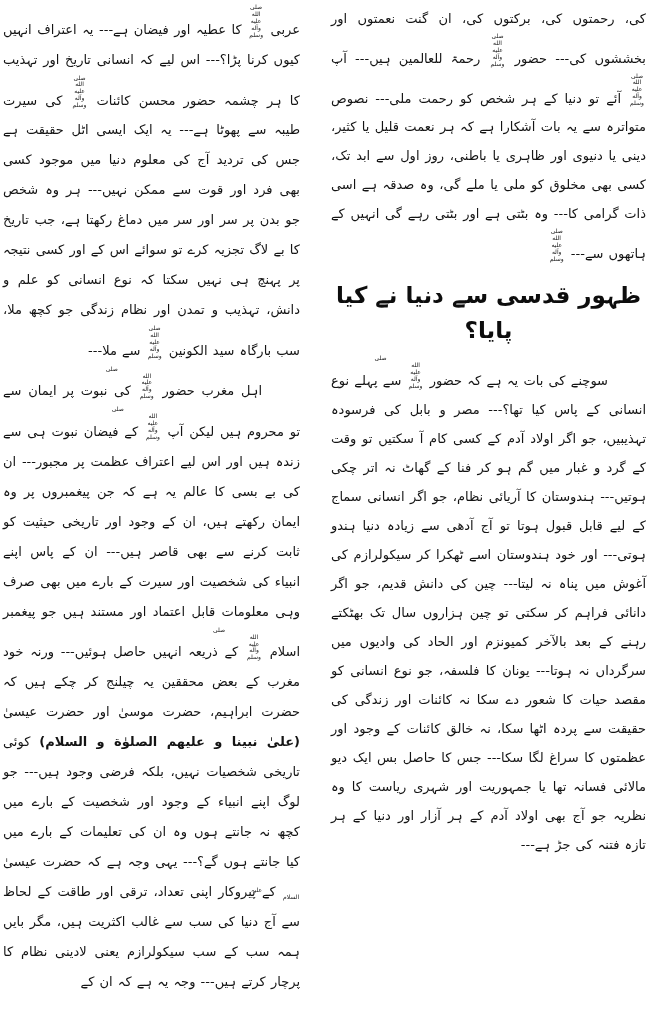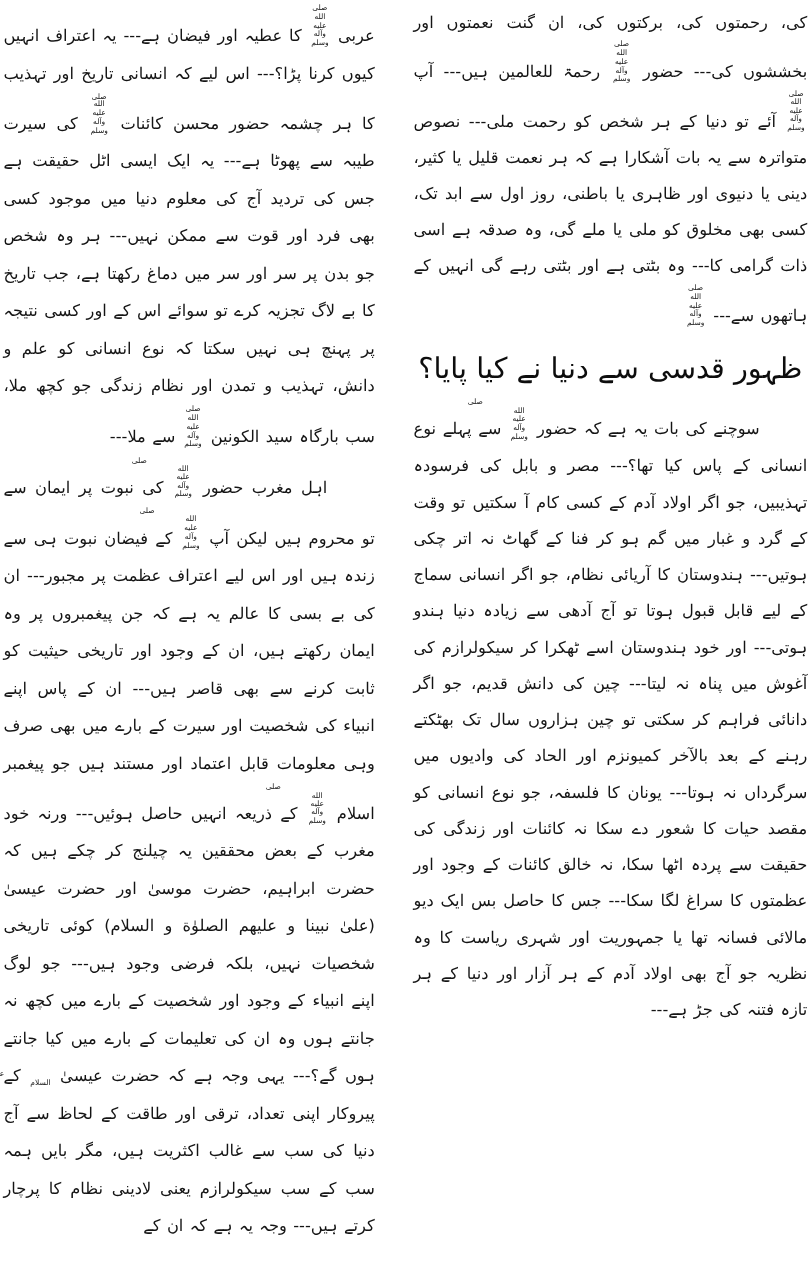--- a/index.html
+++ b/index.html
@@ -36,38 +36,38 @@
     margin: 0;
     font-size: 13px;
     line-height: 29px;
     word-spacing: 1px;
   }
   .col-second p { line-height: 30px; }
   .indent { text-indent: 38px; }
   h1.section-heading {
     margin: 10px 0 6px 0;
     font-size: 23px;
-    font-weight: normal;
+    font-weight: bold;
     line-height: 1.55;
     text-align: center;
     color: #0d0d0d;
   }
   
   .hon {
     display: inline-block;
     width: 18px;
     font-size: 6px;
     line-height: 1.15;
     text-align: center;
     vertical-align: -3px;
     white-space: normal;
     word-spacing: 0;
   }
   .bold-inline {
-    font-weight: normal;
+    font-weight: bold;
   }
 </style>
 </head>
 <body>
 
 <div class="page">
 
   <section class="col col-first">
     <p class="urdu">کی، رحمتوں کی، برکتوں کی، ان گنت نعمتوں اور بخششوں کی--- حضور <span class="hon">صلى الله عليه وآله وسلم</span> رحمۃ للعالمین ہیں--- آپ <span class="hon">صلى الله عليه وآله وسلم</span> آئے تو دنیا کے ہر شخص کو رحمت ملی--- نصوص متواترہ سے یہ بات آشکارا ہے کہ ہر نعمت قلیل یا کثیر، دینی یا دنیوی اور ظاہری یا باطنی، روز اول سے ابد تک، کسی بھی مخلوق کو ملی یا ملے گی، وہ صدقہ ہے اسی ذات گرامی کا--- وہ بٹتی ہے اور بٹتی رہے گی انہیں کے ہاتھوں سے--- <span class="hon">صلى الله عليه وآله وسلم</span></p>
     <h1 class="section-heading">ظہور قدسی سے دنیا نے کیا پایا؟</h1>

